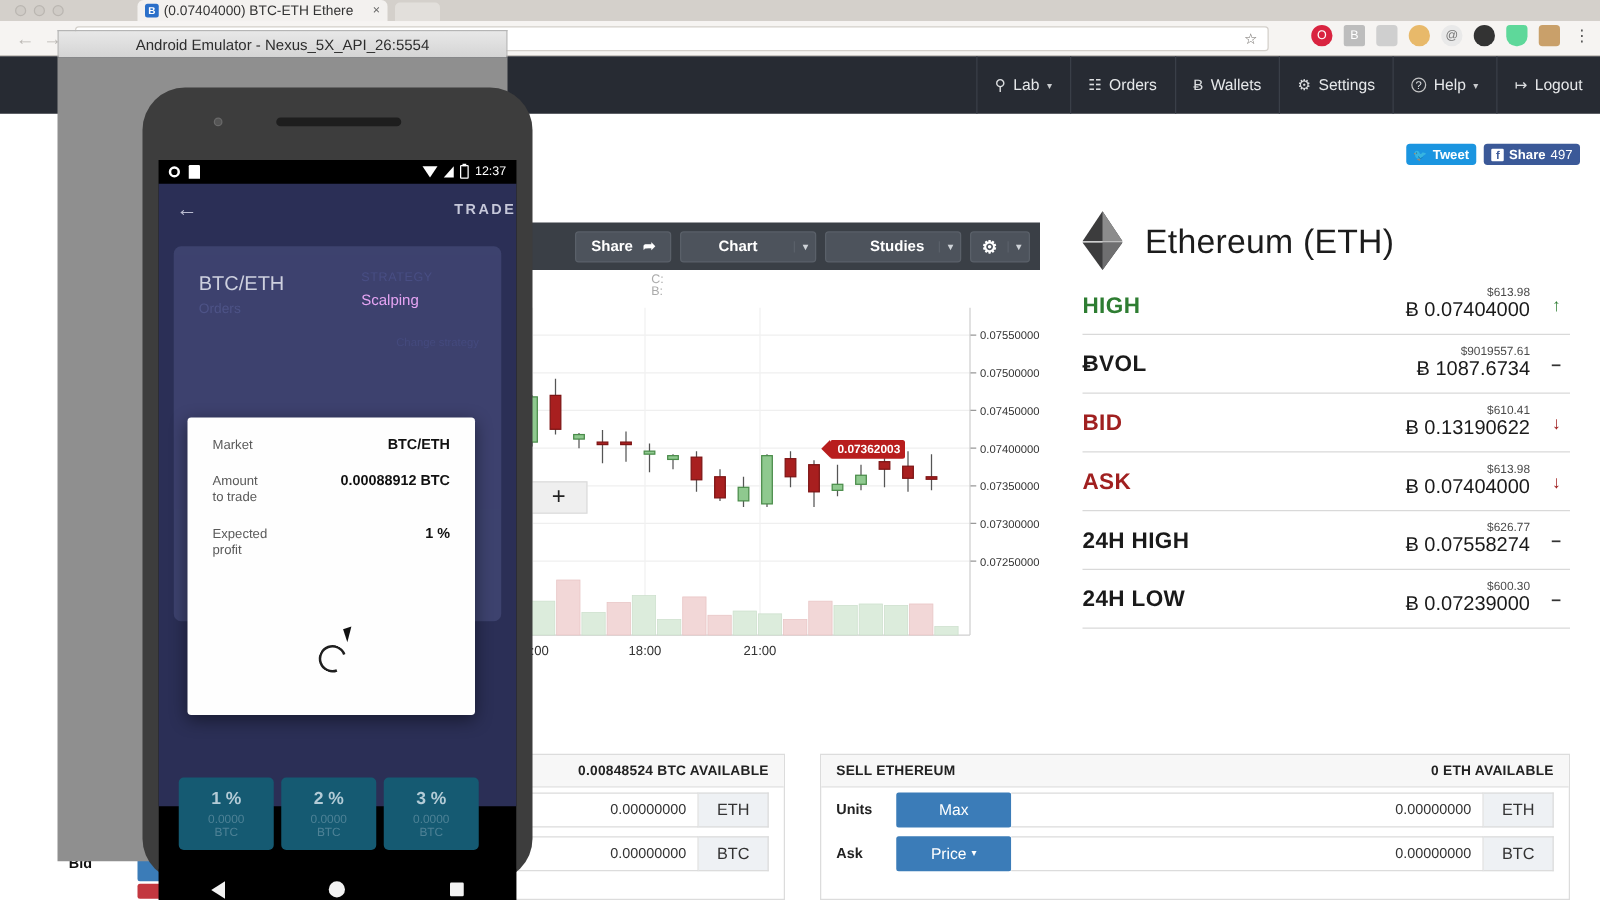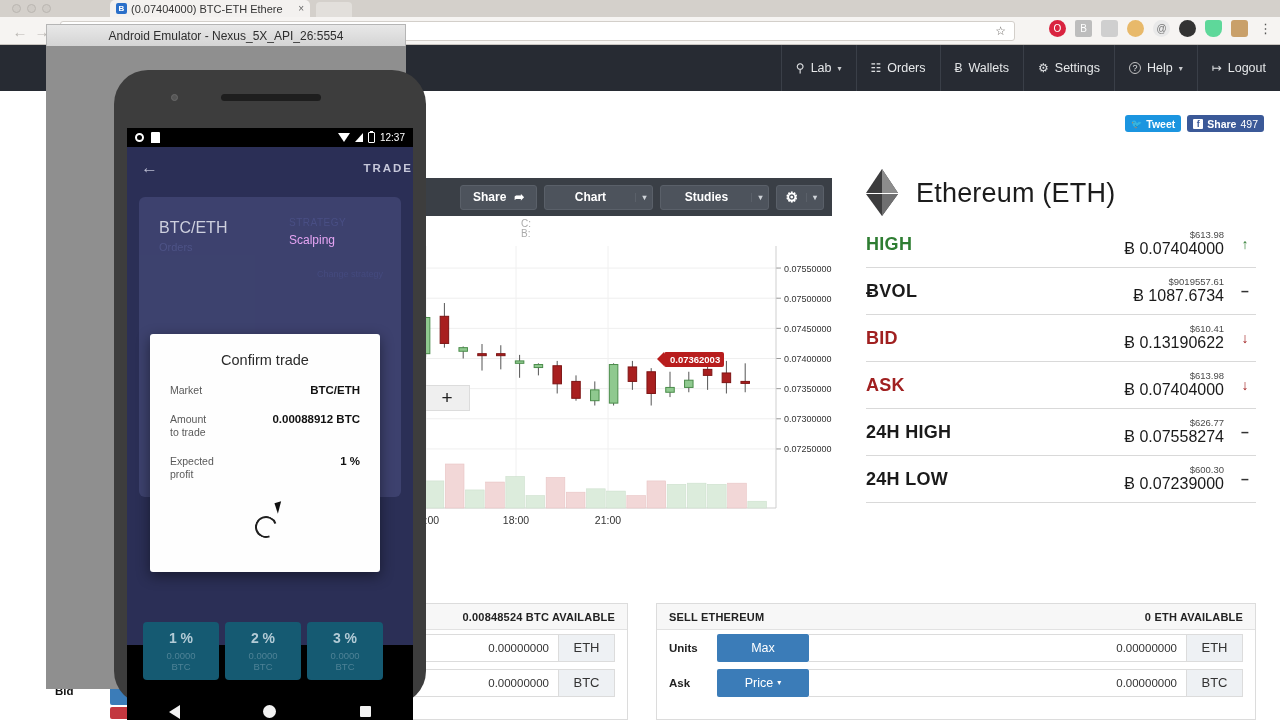--- a/index.html
+++ b/index.html
@@ -415,21 +415,21 @@
           <span>➦</span>
         </div>
       </div>
       <div class="ctb">
         <div class="main" style="width:90px;justify-content:center">
           <span>Chart</span>
         </div>
         <div class="split">▾</div>
       </div>
       <div class="ctb">
-        <div class="main" style="width:90px;justify-content:center">
+        <div class="main" style="width:90px;justify-content:flex-end">
           <span>Studies</span>
         </div>
         <div class="split">▾</div>
       </div>
       <div class="ctb">
         <div class="main" style="padding:0 8px">
           <span style="font-size:14px">⚙</span>
         </div>
         <div class="split">▾</div>
       </div>
@@ -670,21 +670,20 @@
           </div>
         </div>
 
         <div class="nav-bar">
           <div class="nb-back"></div>
           <div class="nb-home"></div>
           <div class="nb-rec"></div>
         </div>
 
         <div class="dialog" style="left:23px;top:206px">
-          <div class="dlg-title">Confirm trade</div>
 
           <div class="dlg-row">
             <div class="dlg-k">Market</div>
             <div class="dlg-v">BTC/ETH</div>
           </div>
           <div class="dlg-row">
             <div class="dlg-k" style="white-space:pre-line">Amount
 to trade</div>
             <div class="dlg-v">0.00088912 BTC</div>
           </div>

